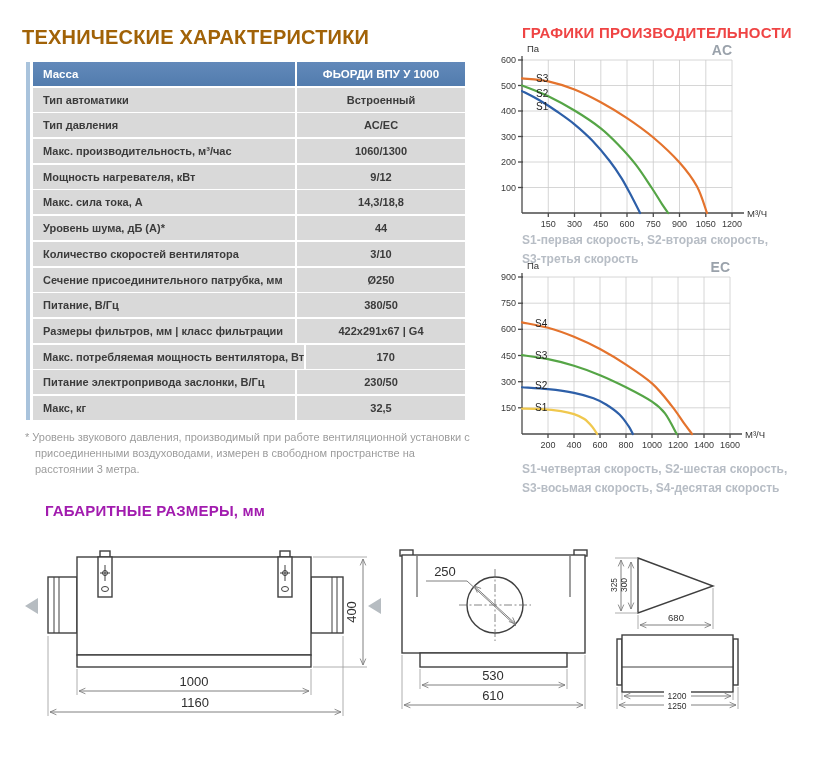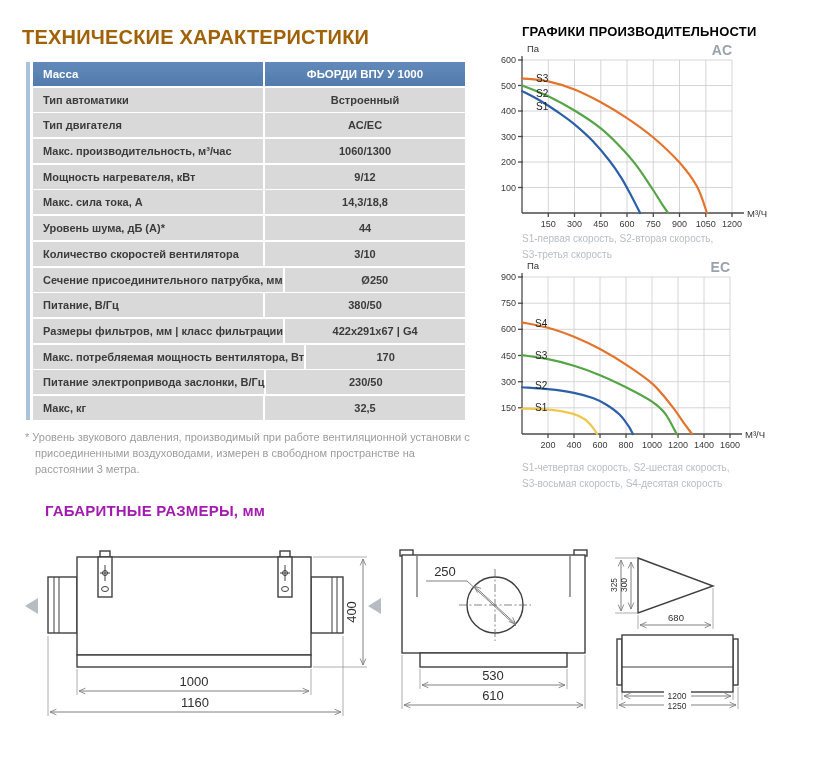--- a/index.html
+++ b/index.html
@@ -2,42 +2,42 @@
 <html><head>
 <meta charset="utf-8">
 <style>
   * { margin:0; padding:0; box-sizing:border-box; }
   body { background:#ffffff; font-family:"Liberation Sans", sans-serif; }
   .page { position:relative; width:820px; height:784px; background:#fff; overflow:hidden; }
 
   
   .h-main { position:absolute; left:22px; top:26px; font-size:20px; font-weight:bold;
             color:#a16207; letter-spacing:.2px; }
-  .h-charts { position:absolute; left:522px; top:24px; font-size:13px; font-weight:bold;
-              color:#000000; letter-spacing:.2px; }
+  .h-charts { position:absolute; left:522px; top:24px; font-size:15px; font-weight:bold;
+              color:#ef4444; letter-spacing:.2px; }
   .h-dims { position:absolute; left:45px; top:502px; font-size:15px; font-weight:bold;
             color:#a21caf; letter-spacing:.2px; }
 
   
   .accent-bar { position:absolute; left:26px; top:62px; width:4px; height:358px; background:#a9c3dc; }
   .spec-table { position:absolute; left:33px; top:62px; width:432px; }
   .trow { display:flex; height:24px; margin-bottom:1.7px; }
   .tcell { display:flex; align-items:center; background:#d9d9d9; font-size:11px; font-weight:bold; color:#3b3b3b; }
   .tname { flex:1; padding-left:10px; margin-right:2px; white-space:nowrap; }
-  .tval  { width:200px; justify-content:center; text-align:center; }
+  .tval  { width:168px; justify-content:center; text-align:center; }
   .trow.thead .tcell { background:linear-gradient(#6289ba,#527cae); color:#ffffff; font-size:11.5px; }
 
   .footnote { position:absolute; left:25px; top:430px; width:448px; font-size:11px;
               line-height:1.45; color:#9c9c9c; padding-left:10px; text-indent:-10px; }
 
   
   .chart { position:absolute; }
   #chart-ac { left:496px; top:42px; }
   #chart-ec { left:496px; top:259px; }
-  .legend { position:absolute; font-size:10px; line-height:1.55; color:#b7bdc5; }
+  .legend { position:absolute; font-size:12px; line-height:1.55; color:#b7bdc5;font-weight:bold; }
   #legend-ac { left:522px; top:231px; }
   #legend-ec { left:522px; top:460px; }
   svg text { font-family:"Liberation Sans", sans-serif; }
   .grid { stroke:#cccccc; stroke-width:.8; }
   .axis { stroke:#4a4a4a; stroke-width:1.3; }
   .tick { font-size:9px; fill:#3a3a3a; }
   .axlab { font-size:9.5px; fill:#333333; }
   .corner { font-size:14px; font-weight:bold; fill:#9aa2ab; }
   .slabel { font-size:10px; fill:#222222; }
 
@@ -66,21 +66,21 @@
     <div class="trow thead">
       <div class="tcell tname">Масса</div>
       <div class="tcell tval">ФЬОРДИ ВПУ У 1000</div>
     </div>
     <div>
         <div class="trow">
           <div class="tcell tname">Тип автоматики</div>
           <div class="tcell tval">Встроенный</div>
         </div>
         <div class="trow">
-          <div class="tcell tname">Тип двигателя</div>
+          <div class="tcell tname">Тип давления</div>
           <div class="tcell tval">AC/EC</div>
         </div>
         <div class="trow">
           <div class="tcell tname">Макс. производительность, м³/час</div>
           <div class="tcell tval">1060/1300</div>
         </div>
         <div class="trow">
           <div class="tcell tname">Мощность нагревателя, кВт</div>
           <div class="tcell tval">9/12</div>
         </div>

